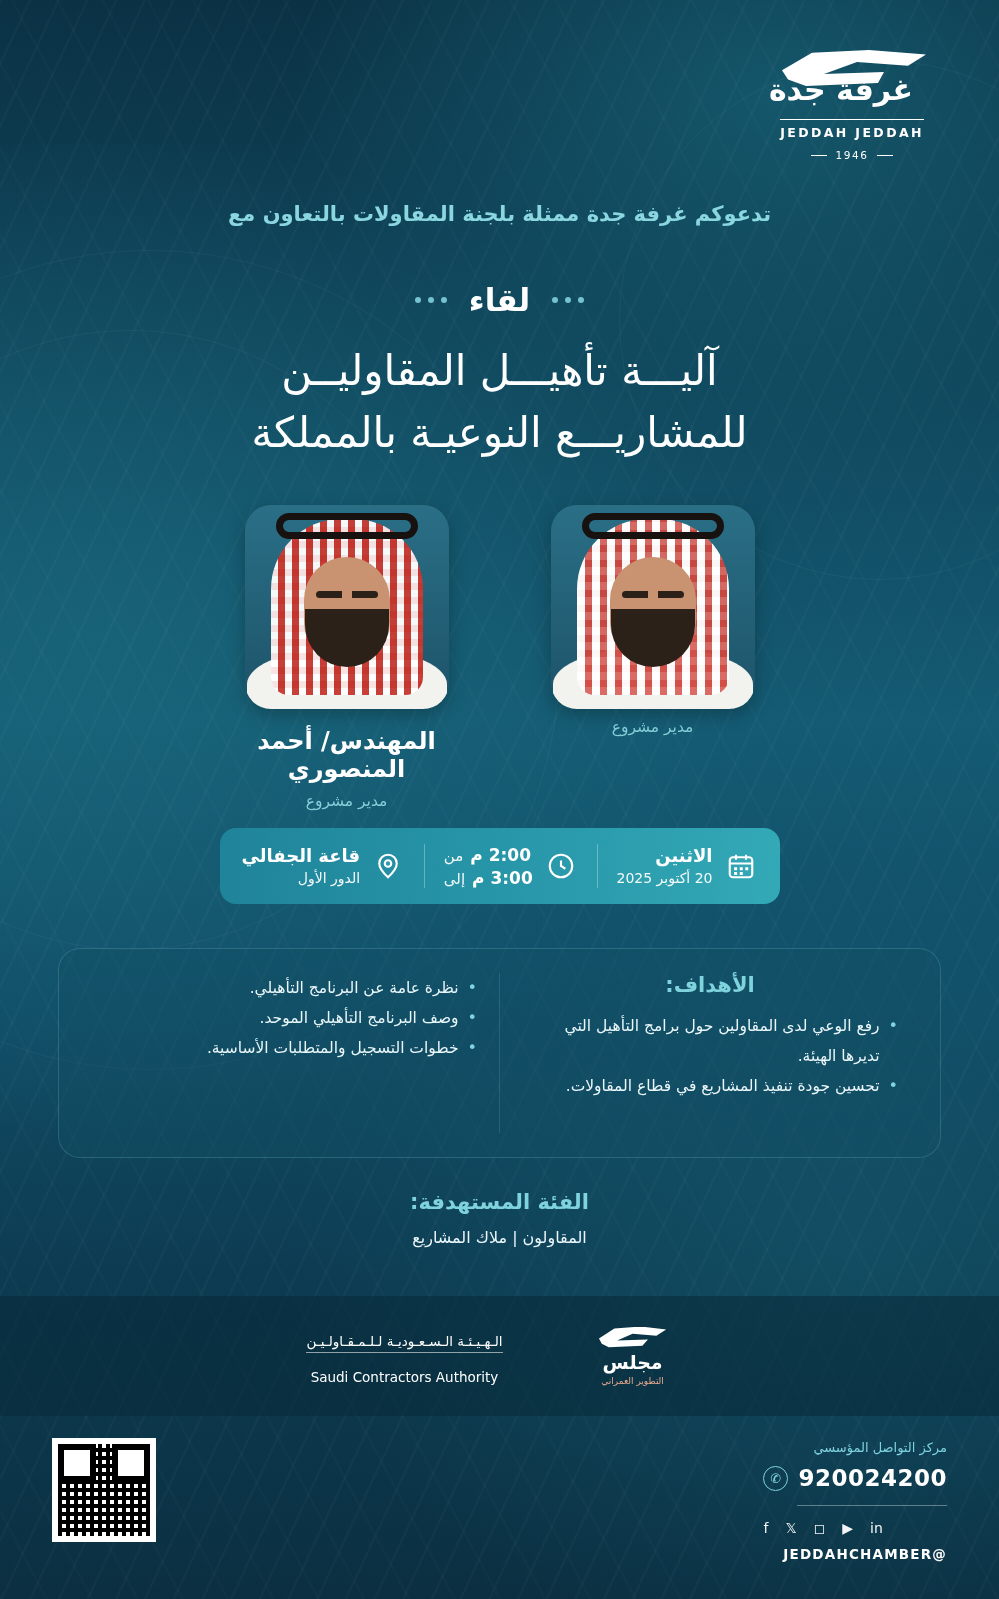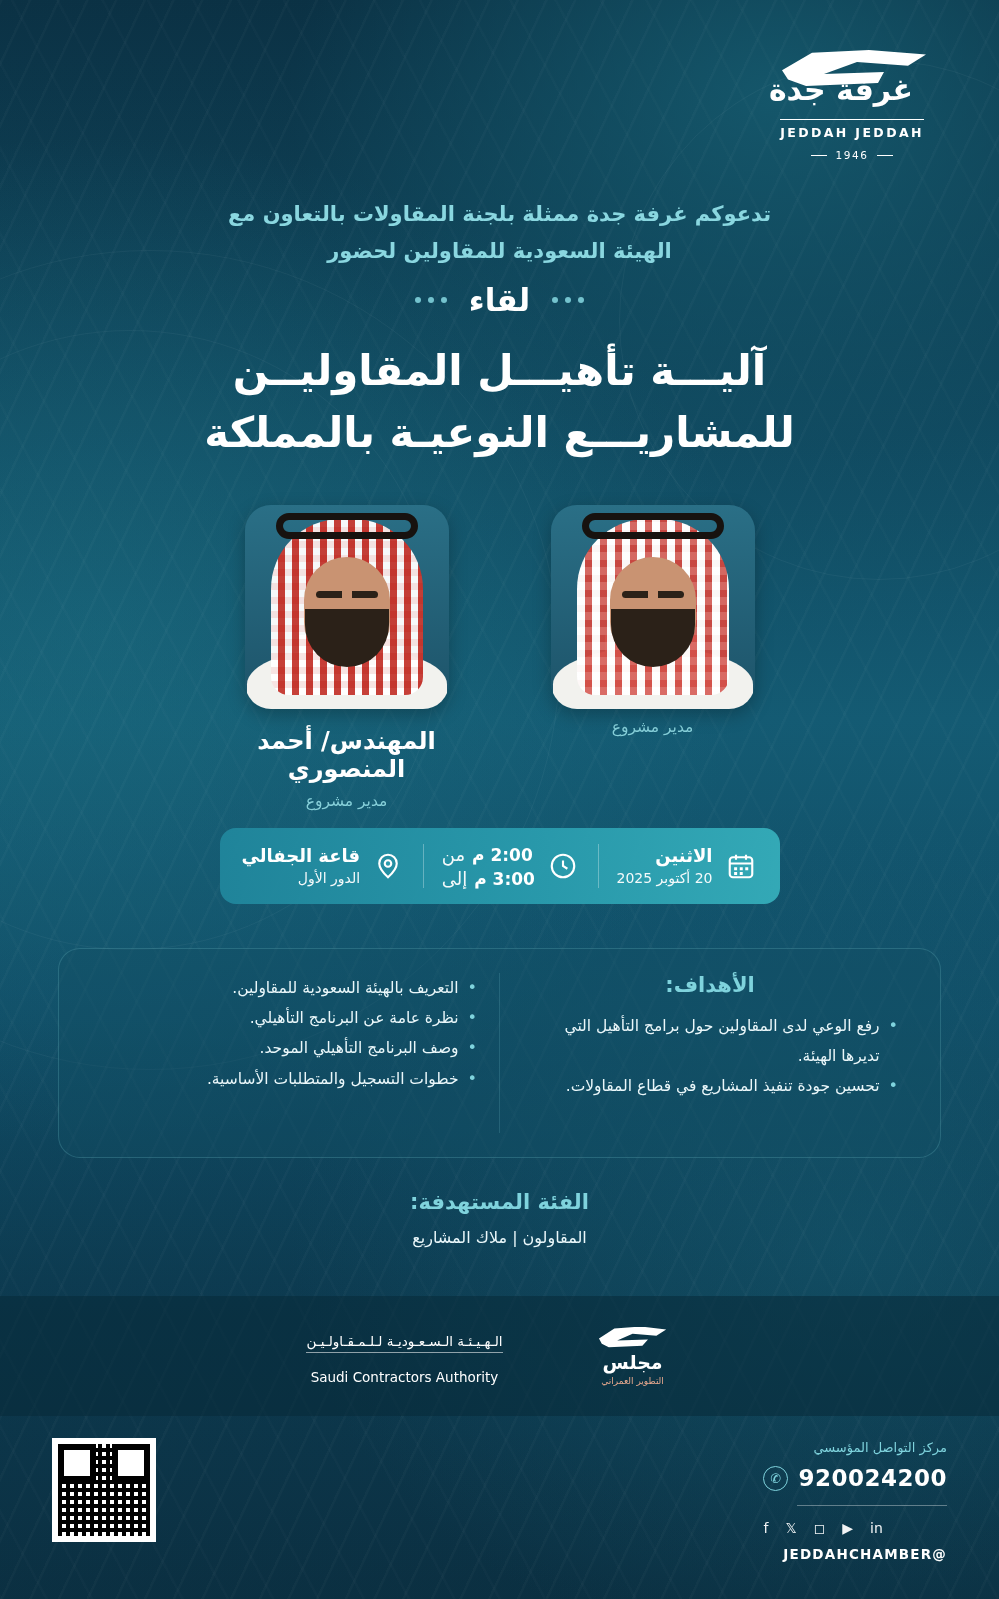--- a/index.html
+++ b/index.html
@@ -69,21 +69,21 @@
   }
   .meet-row {
     position: absolute; top: 282px; left: 0; right: 0;
     display: flex; align-items: center; justify-content: center; gap: 22px;
   }
   .meet-label { color: #fff; font-size: 31px; font-weight: 700; }
   .dots { display: flex; gap: 7px; align-items: center; }
   .dots i { width: 6px; height: 6px; background: #7fd0da; border-radius: 50%; display: block; opacity: .9; }
   .title {
     position: absolute; top: 340px; left: 60px; right: 60px;
-    text-align: center; color: #fff; font-weight: 700;
+    text-align: center; color: #fff; font-weight: 400;
     font-size: 42px; line-height: 1.48; letter-spacing: 0px;
   }
 
   
   .speakers {
     position: absolute; top: 505px; left: 0; right: 0;
     display: flex; justify-content: center; gap: 76px;
   }
   .speaker { width: 230px; text-align: center; }
   .portrait {
@@ -149,21 +149,21 @@
     padding: 0 22px;
   }
   .info-cell { display: flex; align-items: center; gap: 11px; color: #fff; }
   .info-ico { width: 34px; height: 34px; display: flex; align-items: center; justify-content: center; }
   .info-ico svg { width: 30px; height: 30px; }
   .info-txt { text-align: right; line-height: 1.35; }
   .info-strong { font-size: 18px; font-weight: 700; }
   .info-sub { font-size: 14px; opacity: .95; }
   .time-rows { display: flex; flex-direction: column; gap: 3px; }
   .time-row { display: flex; align-items: baseline; gap: 7px; justify-content: flex-end; }
-  .time-row .lbl { font-size: 18px; opacity: .95; }
+  .time-row .lbl { font-size: 15px; opacity: .95; }
   .time-row .val { font-size: 17px; font-weight: 700; }
   .sep { width: 1px; height: 44px; background: rgba(255,255,255,.3); }
 
   
   .panels {
     position: absolute; top: 948px; left: 58px; right: 58px; height: 210px;
     background: rgba(18,78,100,0.38);
     border: 1px solid rgba(125,205,216,0.22);
     border-radius: 22px;
     display: flex; padding: 24px 20px;
@@ -255,21 +255,20 @@
     <div class="logo-mark">
       <div class="logo-brush"></div>
       <div class="logo-ar">غرفة جدة</div>
     </div>
     <div class="logo-en">JEDDAH JEDDAH</div>
     <div class="logo-year">1946</div>
   </div>
 
   <div class="invite">
     <div>تدعوكم غرفة جدة ممثلة بلجنة المقاولات بالتعاون مع</div>
-    <div>الهيئة السعودية للمقاولين لحضور</div>
   </div>
 
   <div class="meet-row">
     <div class="dots">
         <i></i>
         <i></i>
         <i></i>
       </div>
     <div class="meet-label">لقاء</div>
     <div class="dots">
@@ -373,21 +372,20 @@
   <div class="panels">
     <div class="panel left">
       <div class="panel-h">الأهداف:</div>
       <ul>
         <li>رفع الوعي لدى المقاولين حول برامج التأهيل التي تديرها الهيئة.</li>
         <li>تحسين جودة تنفيذ المشاريع في قطاع المقاولات.</li>
       </ul>
     </div>
     <div class="panel">
       <ul>
-        <li>التعريف بالهيئة السعودية للمقاولين.</li>
         <li>نظرة عامة عن البرنامج التأهيلي.</li>
         <li>وصف البرنامج التأهيلي الموحد.</li>
         <li>خطوات التسجيل والمتطلبات الأساسية.</li>
       </ul>
     </div>
   </div>
 
   <div class="audience">
     <div class="aud-h">الفئة المستهدفة:</div>
     <div class="aud-v">المقاولون | ملاك المشاريع</div>

